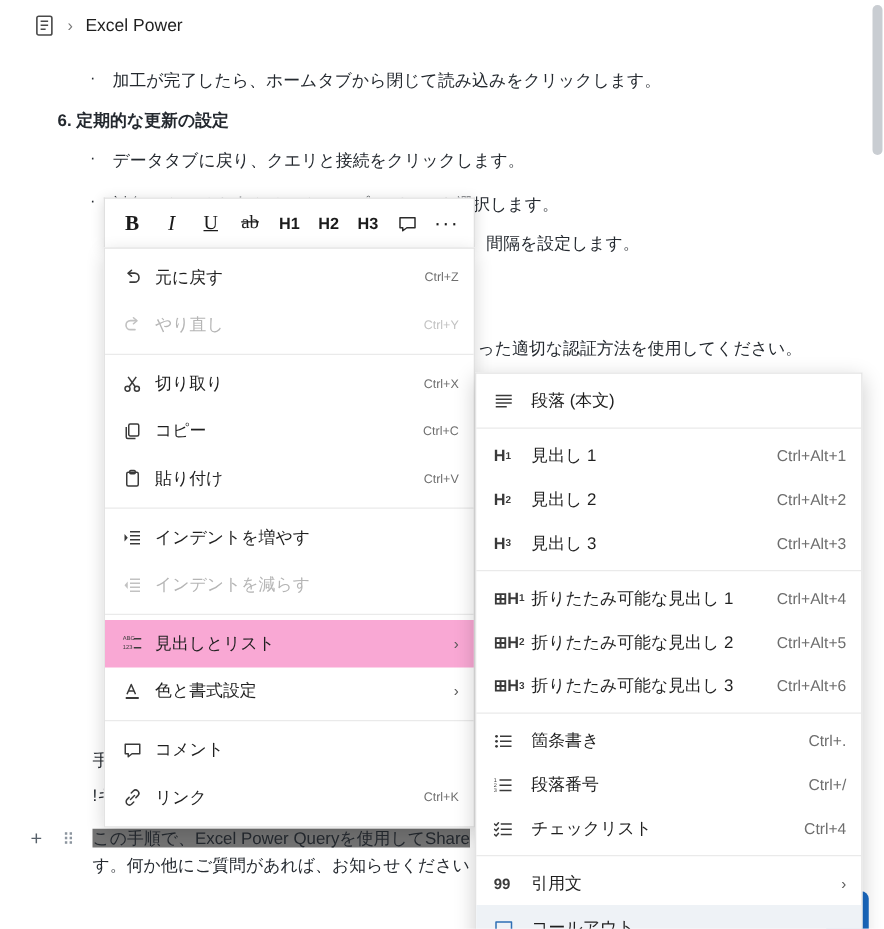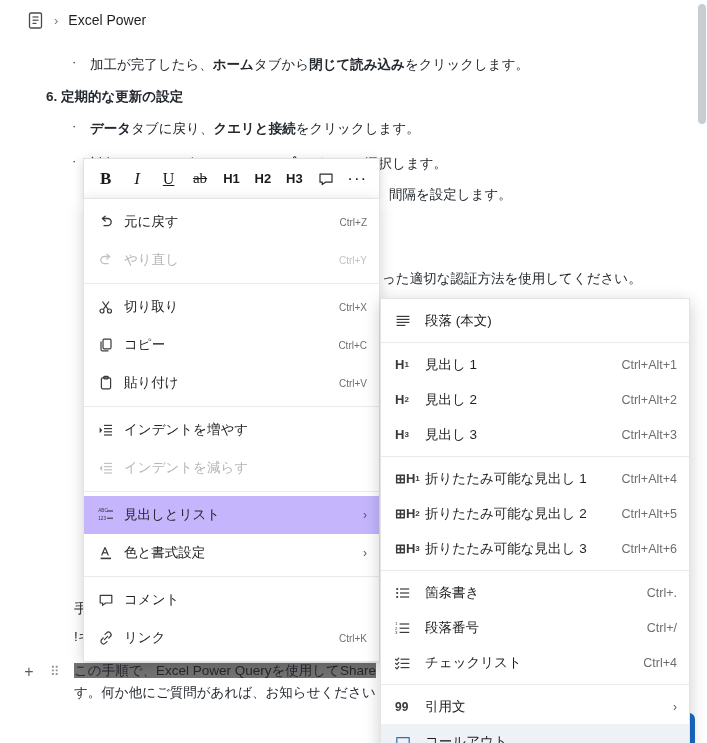--- a/index.html
+++ b/index.html
@@ -54,21 +54,21 @@
     font-size: 13px;
     line-height: 1.6;
     flex: 0 0 18px;
   }
   .bullet-text { flex: 1; }
   .num-row {
     padding-left: 46px;
     padding-top: 4px; padding-bottom: 4px;
     font-weight: bold;
   }
-  b { font-weight: bold; }
+  b { font-weight: normal; }
 
   
   .lower {
     position: absolute;
     left: 0; top: 600px;
     width: 707px;
   }
   .lower .l1 { padding-left: 74px; font-size: 13.5px; color: #24292f; }
   .lower .l2 { padding-left: 74px; font-size: 13.5px; color: #24292f; padding-top: 10px;}
   .gutter-plus {
@@ -140,21 +140,21 @@
     z-index: 20;
   }
   .mi {
     position: relative;
     height: 38px;
     display: flex; align-items: center;
     padding: 0 12px 0 14px;
     font-size: 13.5px; color: #1f1f1f;
     cursor: default;
   }
-  .mi.sel { background: #c4b5fd; }
+  .mi.sel { background: #f9a8d4; }
   .mi.disabled { color: #b5b5b5; }
   .mi .mi-ico {
     width: 26px; flex: 0 0 26px;
     display: flex; align-items: center;
     color: #3a3a3a;
     font-size: 14px;
   }
   .mi.disabled .mi-ico { color: #c2c2c2; }
   .mi .mi-label { flex: 1; }
   .mi .mi-accel { color: #6e6e6e; font-size: 10px; margin-left: 12px; }

